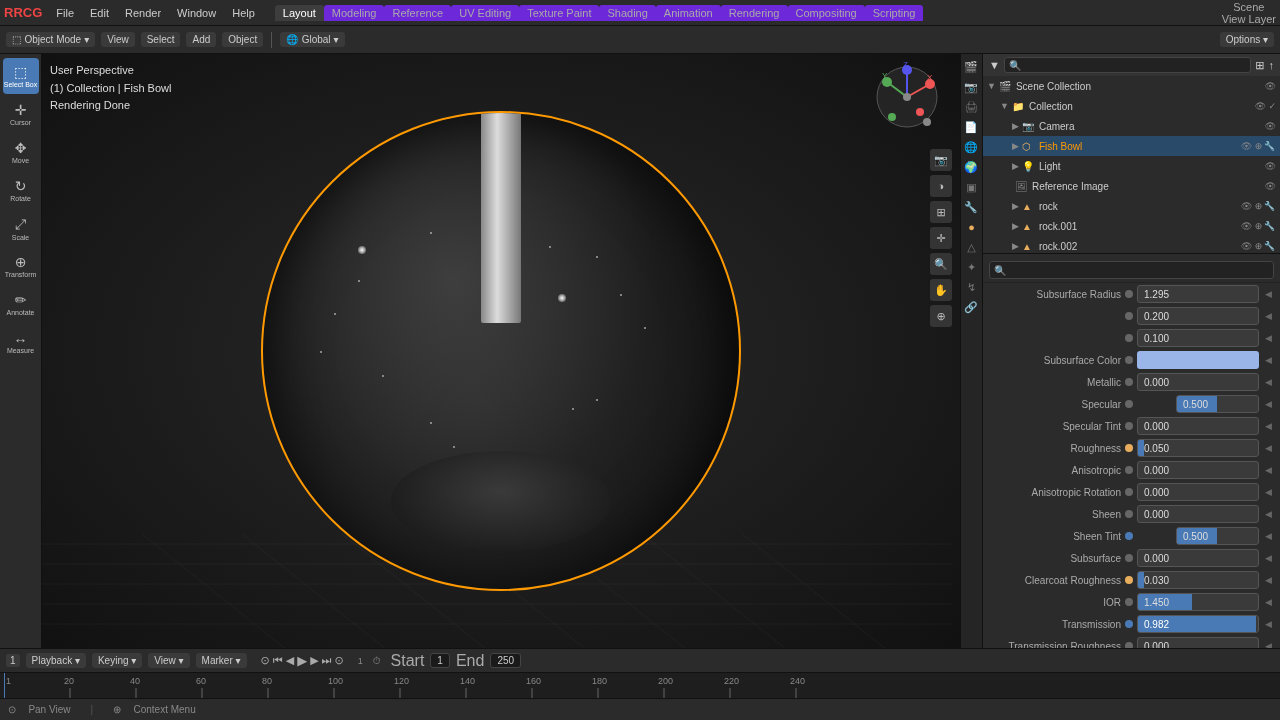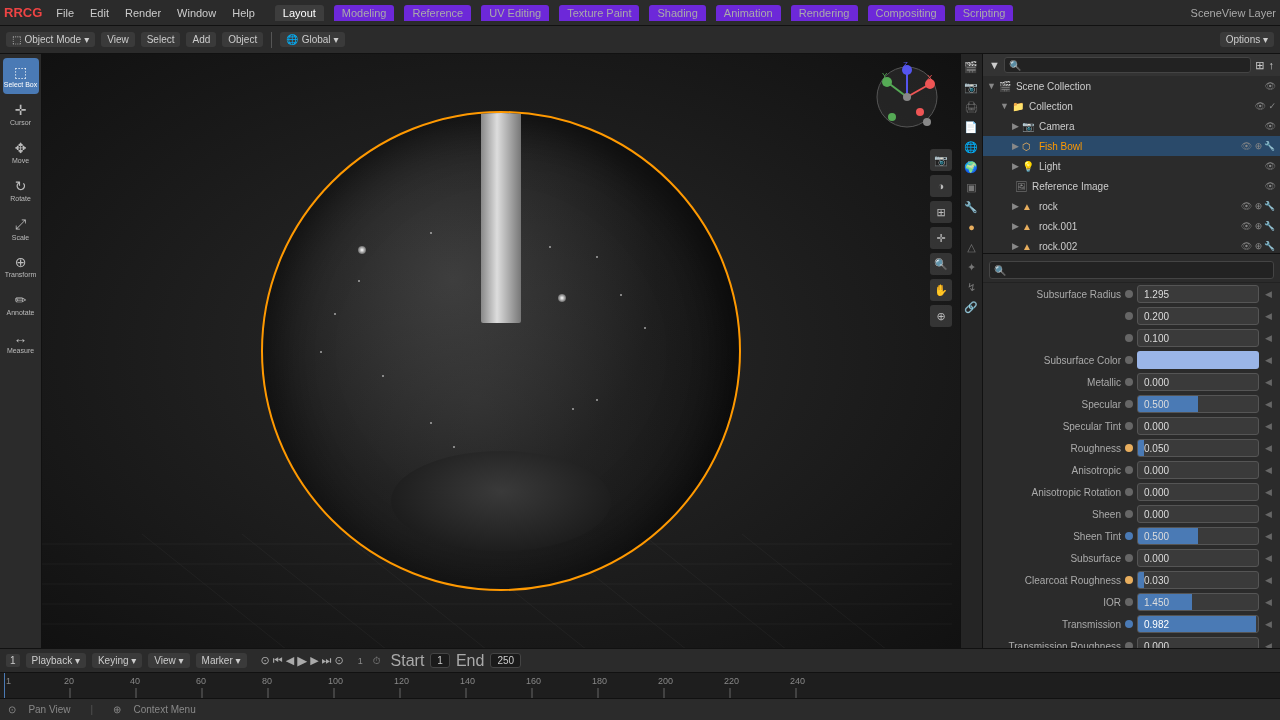--- a/index.html
+++ b/index.html
@@ -34,41 +34,42 @@
     }
     .menu-item {
       color: #ccc;
       font-size: 11px;
       padding: 2px 6px;
       cursor: pointer;
     }
     .workspace-tabs {
       display: flex;
       margin-left: 10px;
-      gap: 10px;
+      gap: 0;
     }
     .workspace-tab {
       padding: 2px 8px;
       font-size: 11px;
       color: #aaa;
       background: #6d28d9;
       border-radius: 3px 3px 0 0;
       cursor: pointer;
     }
     .workspace-tab.active {
       background: #3d3d3d;
       color: #fff;
     }
     .top-bar-right {
       margin-left: auto;
       display: flex;
       align-items: center;
       gap: 0;
       color: #aaa;
       font-size: 11px;
+      flex-direction: column;
     }
 
     
     .toolbar-row {
       display: flex;
       align-items: center;
       background: #2b2b2b;
       height: 28px;
       border-bottom: 1px solid #111;
       padding: 0 6px;
@@ -311,20 +312,21 @@
       border-radius: 3px;
       display: flex;
       align-items: center;
       padding: 0 6px;
       font-size: 10px;
       color: #ddd;
       position: relative;
     }
     .prop-field.blue-fill {
       background: linear-gradient(90deg, #4a7ab5 0%, #4a7ab5 50%, #3a3a3a 50%);
+      margin-left: 39px;
     }
     .prop-field.blue-fill-low {
       background: linear-gradient(90deg, #4a7ab5 0%, #4a7ab5 5%, #3a3a3a 5%);
     }
     .prop-field.transmission-fill {
       background: linear-gradient(90deg, #4a7ab5 0%, #4a7ab5 98.2%, #3a3a3a 98.2%);
       color: #fff;
     }
     .prop-color-swatch {
       flex: 1;
@@ -545,20 +547,25 @@
         <div class="particle-dot" style="top:25%;left:35%"></div>
         <div class="particle-dot" style="top:30%;left:70%"></div>
 
         <div class="highlight-dot" style="top:38%;left:62%"></div>
         <div class="highlight-dot" style="top:28%;left:20%;"></div>
 
         <div style="position:absolute;bottom:8%;left:50%;transform:translateX(-50%);width:220px;height:100px;background:radial-gradient(ellipse at 50% 40%, #3a3a3a 0%, #1a1a1a 80%);border-radius:50%;"></div>
       </div>
     </div>
 
+    <div class="viewport-info">
+      <div>User Perspective</div>
+      <div>(1) Collection | Fish Bowl</div>
+      <div>Rendering Done</div>
+    </div>
 
     <div class="viewport-nav">
       <svg width="70" height="70" viewBox="0 0 70 70">
         <circle cx="35" cy="35" r="30" fill="rgba(60,60,60,0.4)" stroke="#555" stroke-width="1"></circle>
 
         <line x1="35" y1="35" x2="58" y2="22" stroke="#e55" stroke-width="2"></line>
         <circle cx="58" cy="22" r="5" fill="#e55"></circle>
         <text x="55" y="18" fill="#e55" font-size="8">X</text>
 
         <line x1="35" y1="35" x2="15" y2="20" stroke="#5a5" stroke-width="2"></line>

